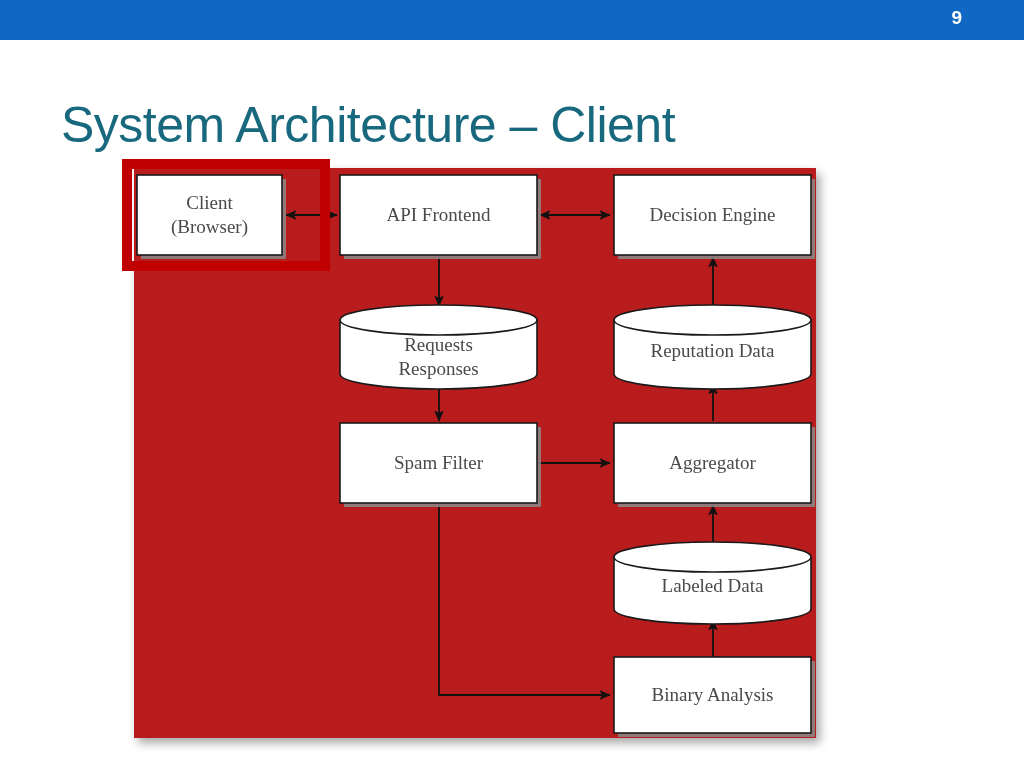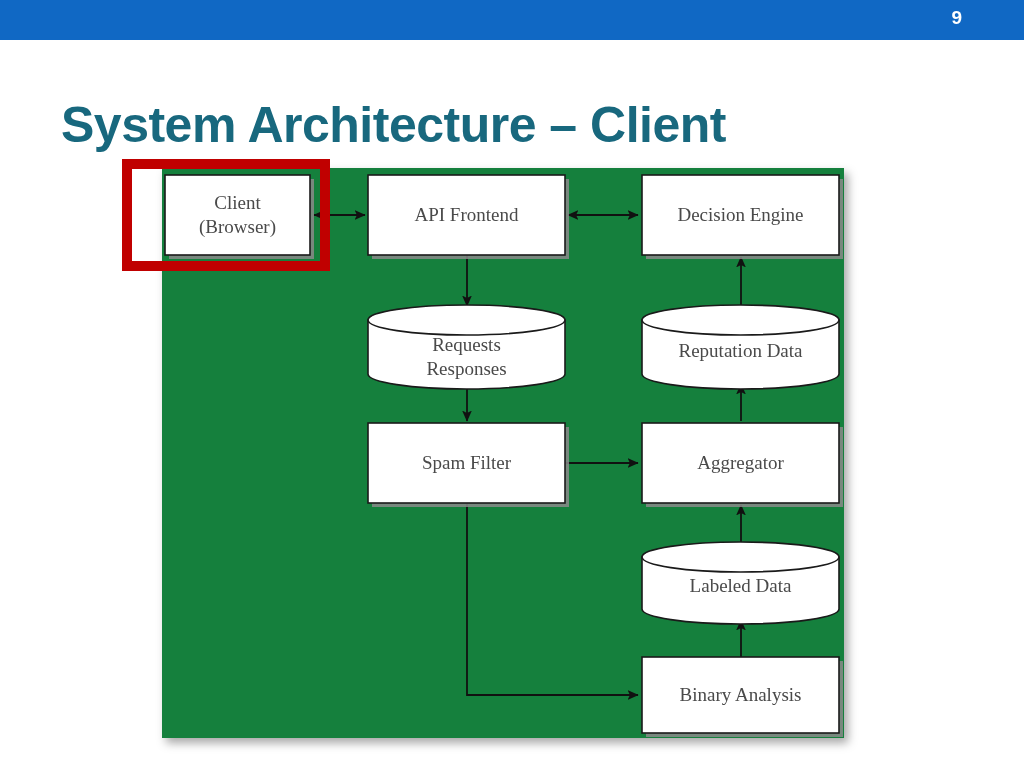--- a/index.html
+++ b/index.html
@@ -33,35 +33,35 @@
     font-family: "Liberation Sans", sans-serif;
     letter-spacing: 0px;
   }
 
   
   #page-title {
     position: absolute;
     left: 61px;
     top: 96px;
     font-size: 50px;
-    font-weight: bold;
+    font-weight: normal;
     color: #18687e;
     font-family: "Liberation Sans", sans-serif;
     letter-spacing: -0.5px;
     white-space: nowrap;
   }
 
   
   #diagram-image {
     position: absolute;
-    left: 162px;
+    left: 134px;
     top: 168px;
     width: 682px;
     height: 570px;
-    background: #15803d;
+    background: #b91c1c;
     box-shadow: 4px 5px 9px rgba(0,0,0,0.35);
   }
   #diagram-svg {
     position: absolute;
     left: 0; top: 0;
   }
 
   
   #highlight-box {
     position: absolute;

